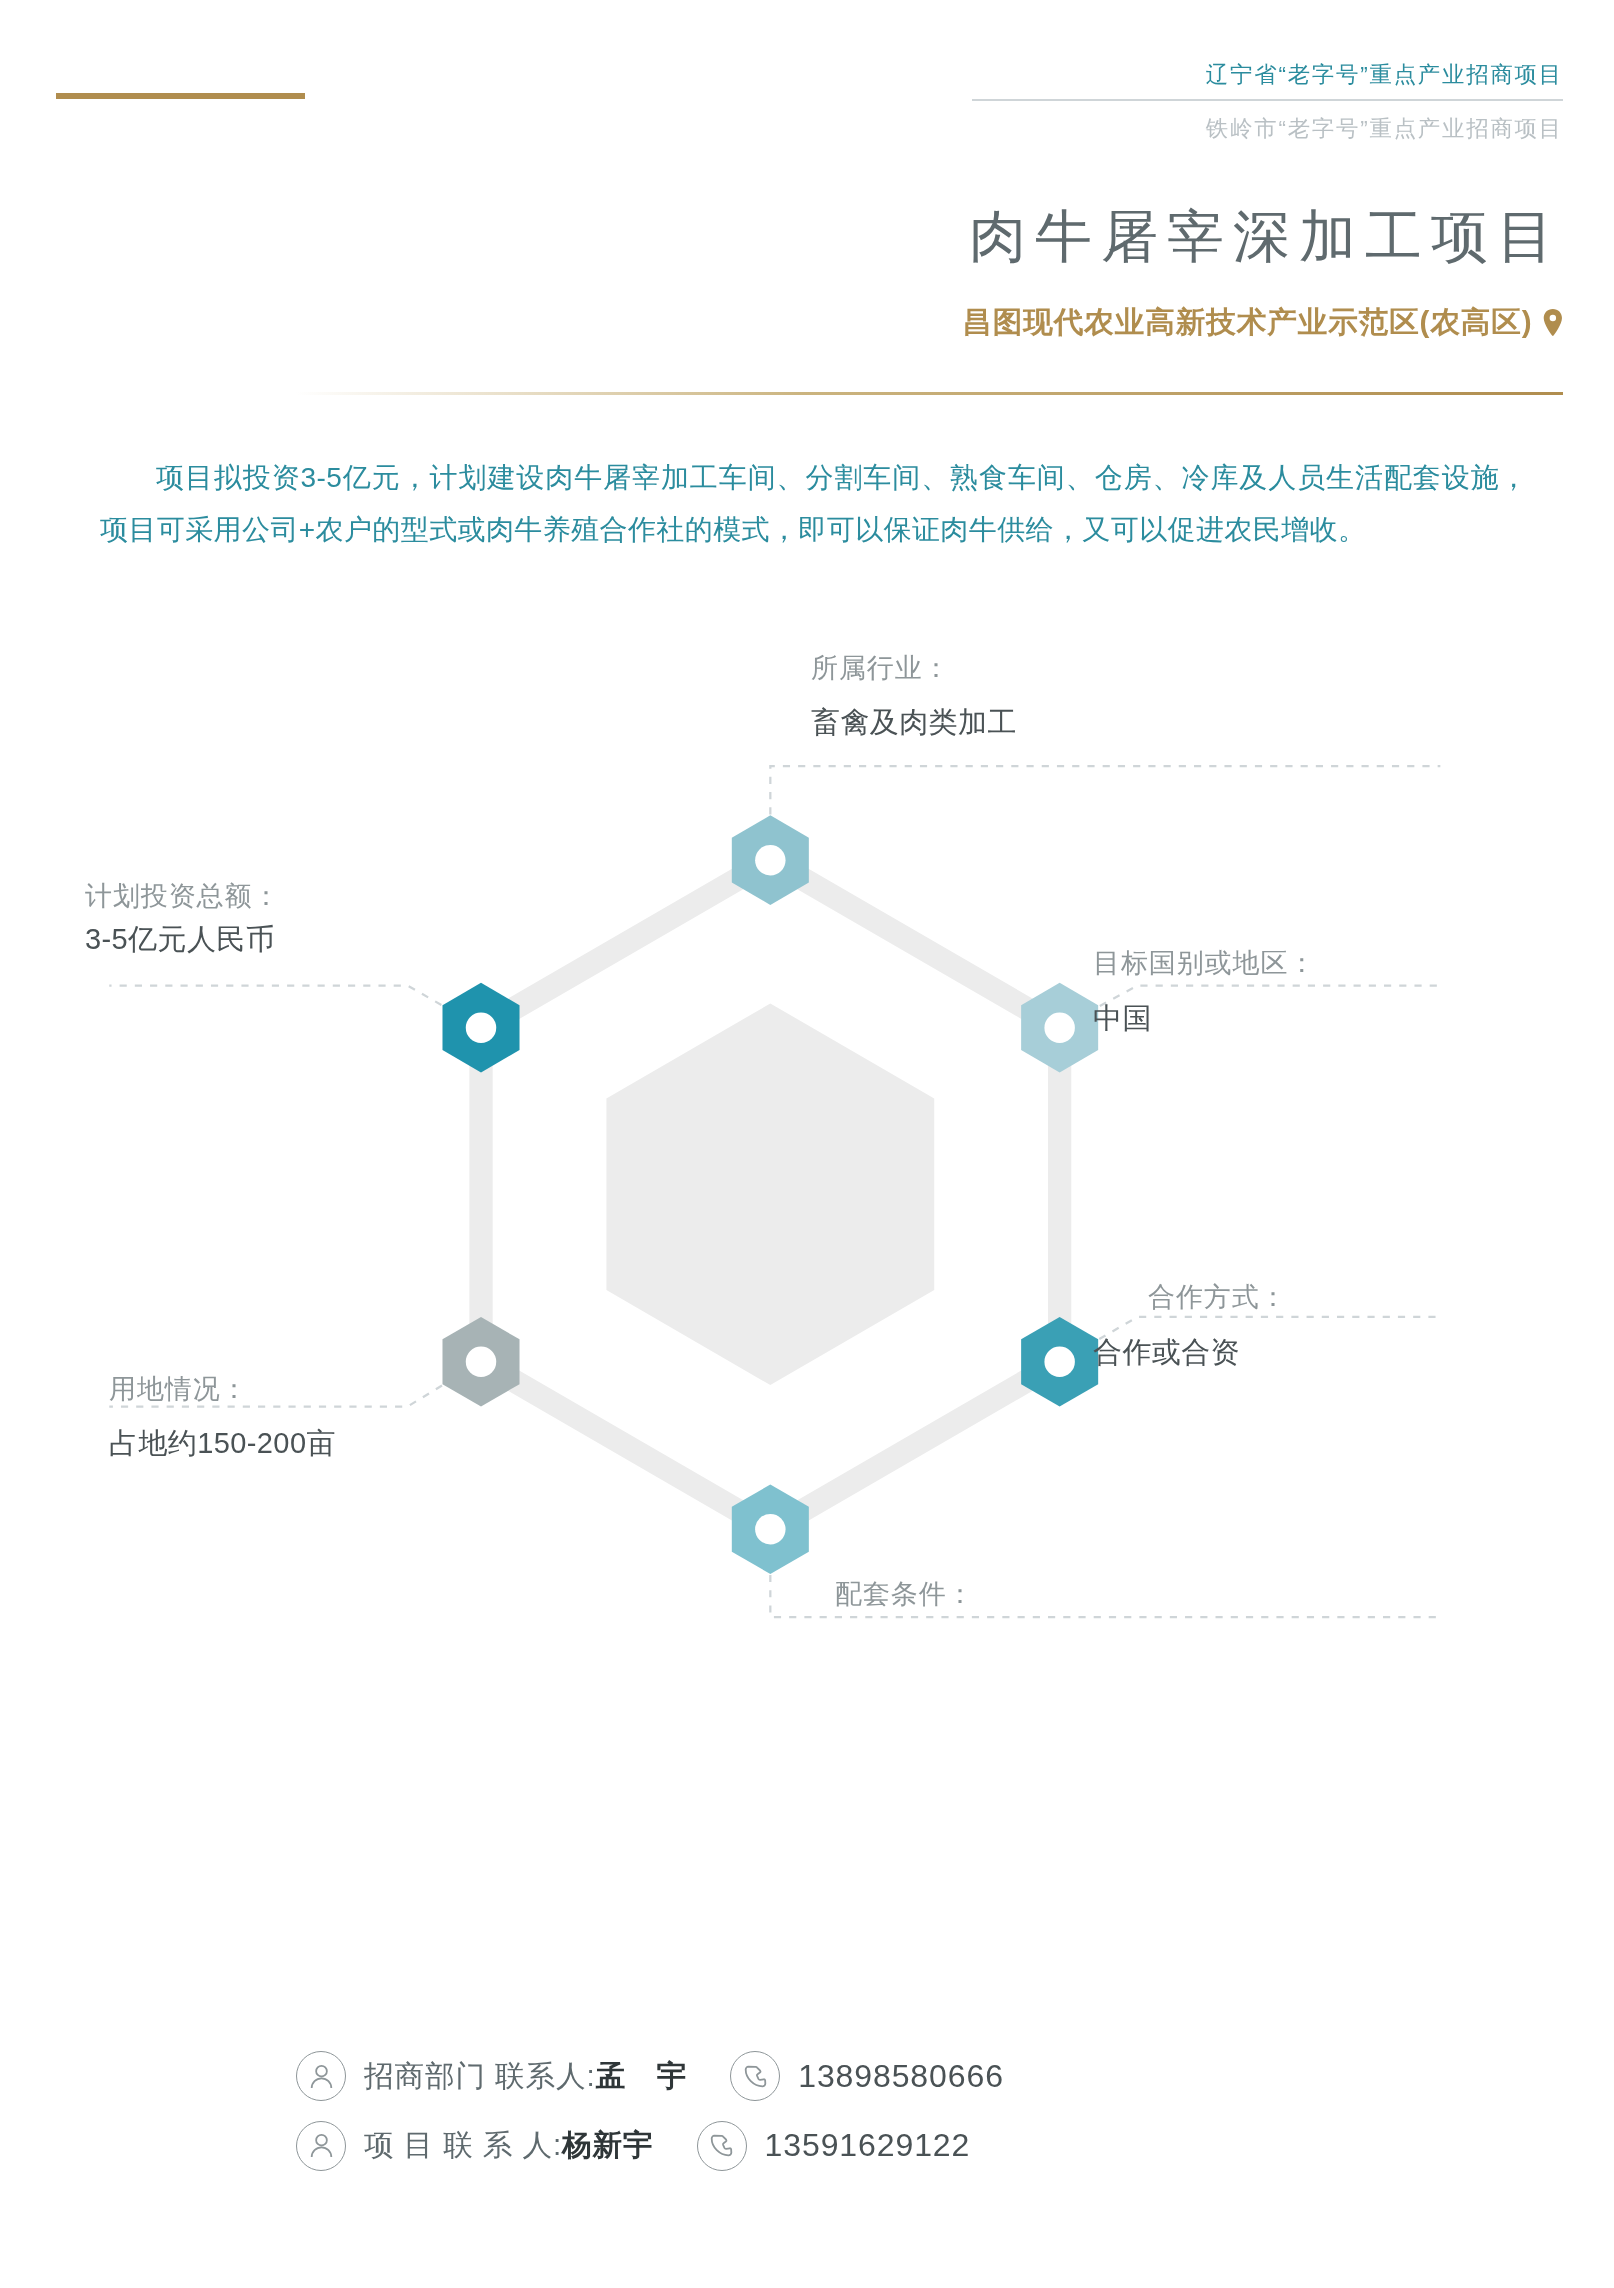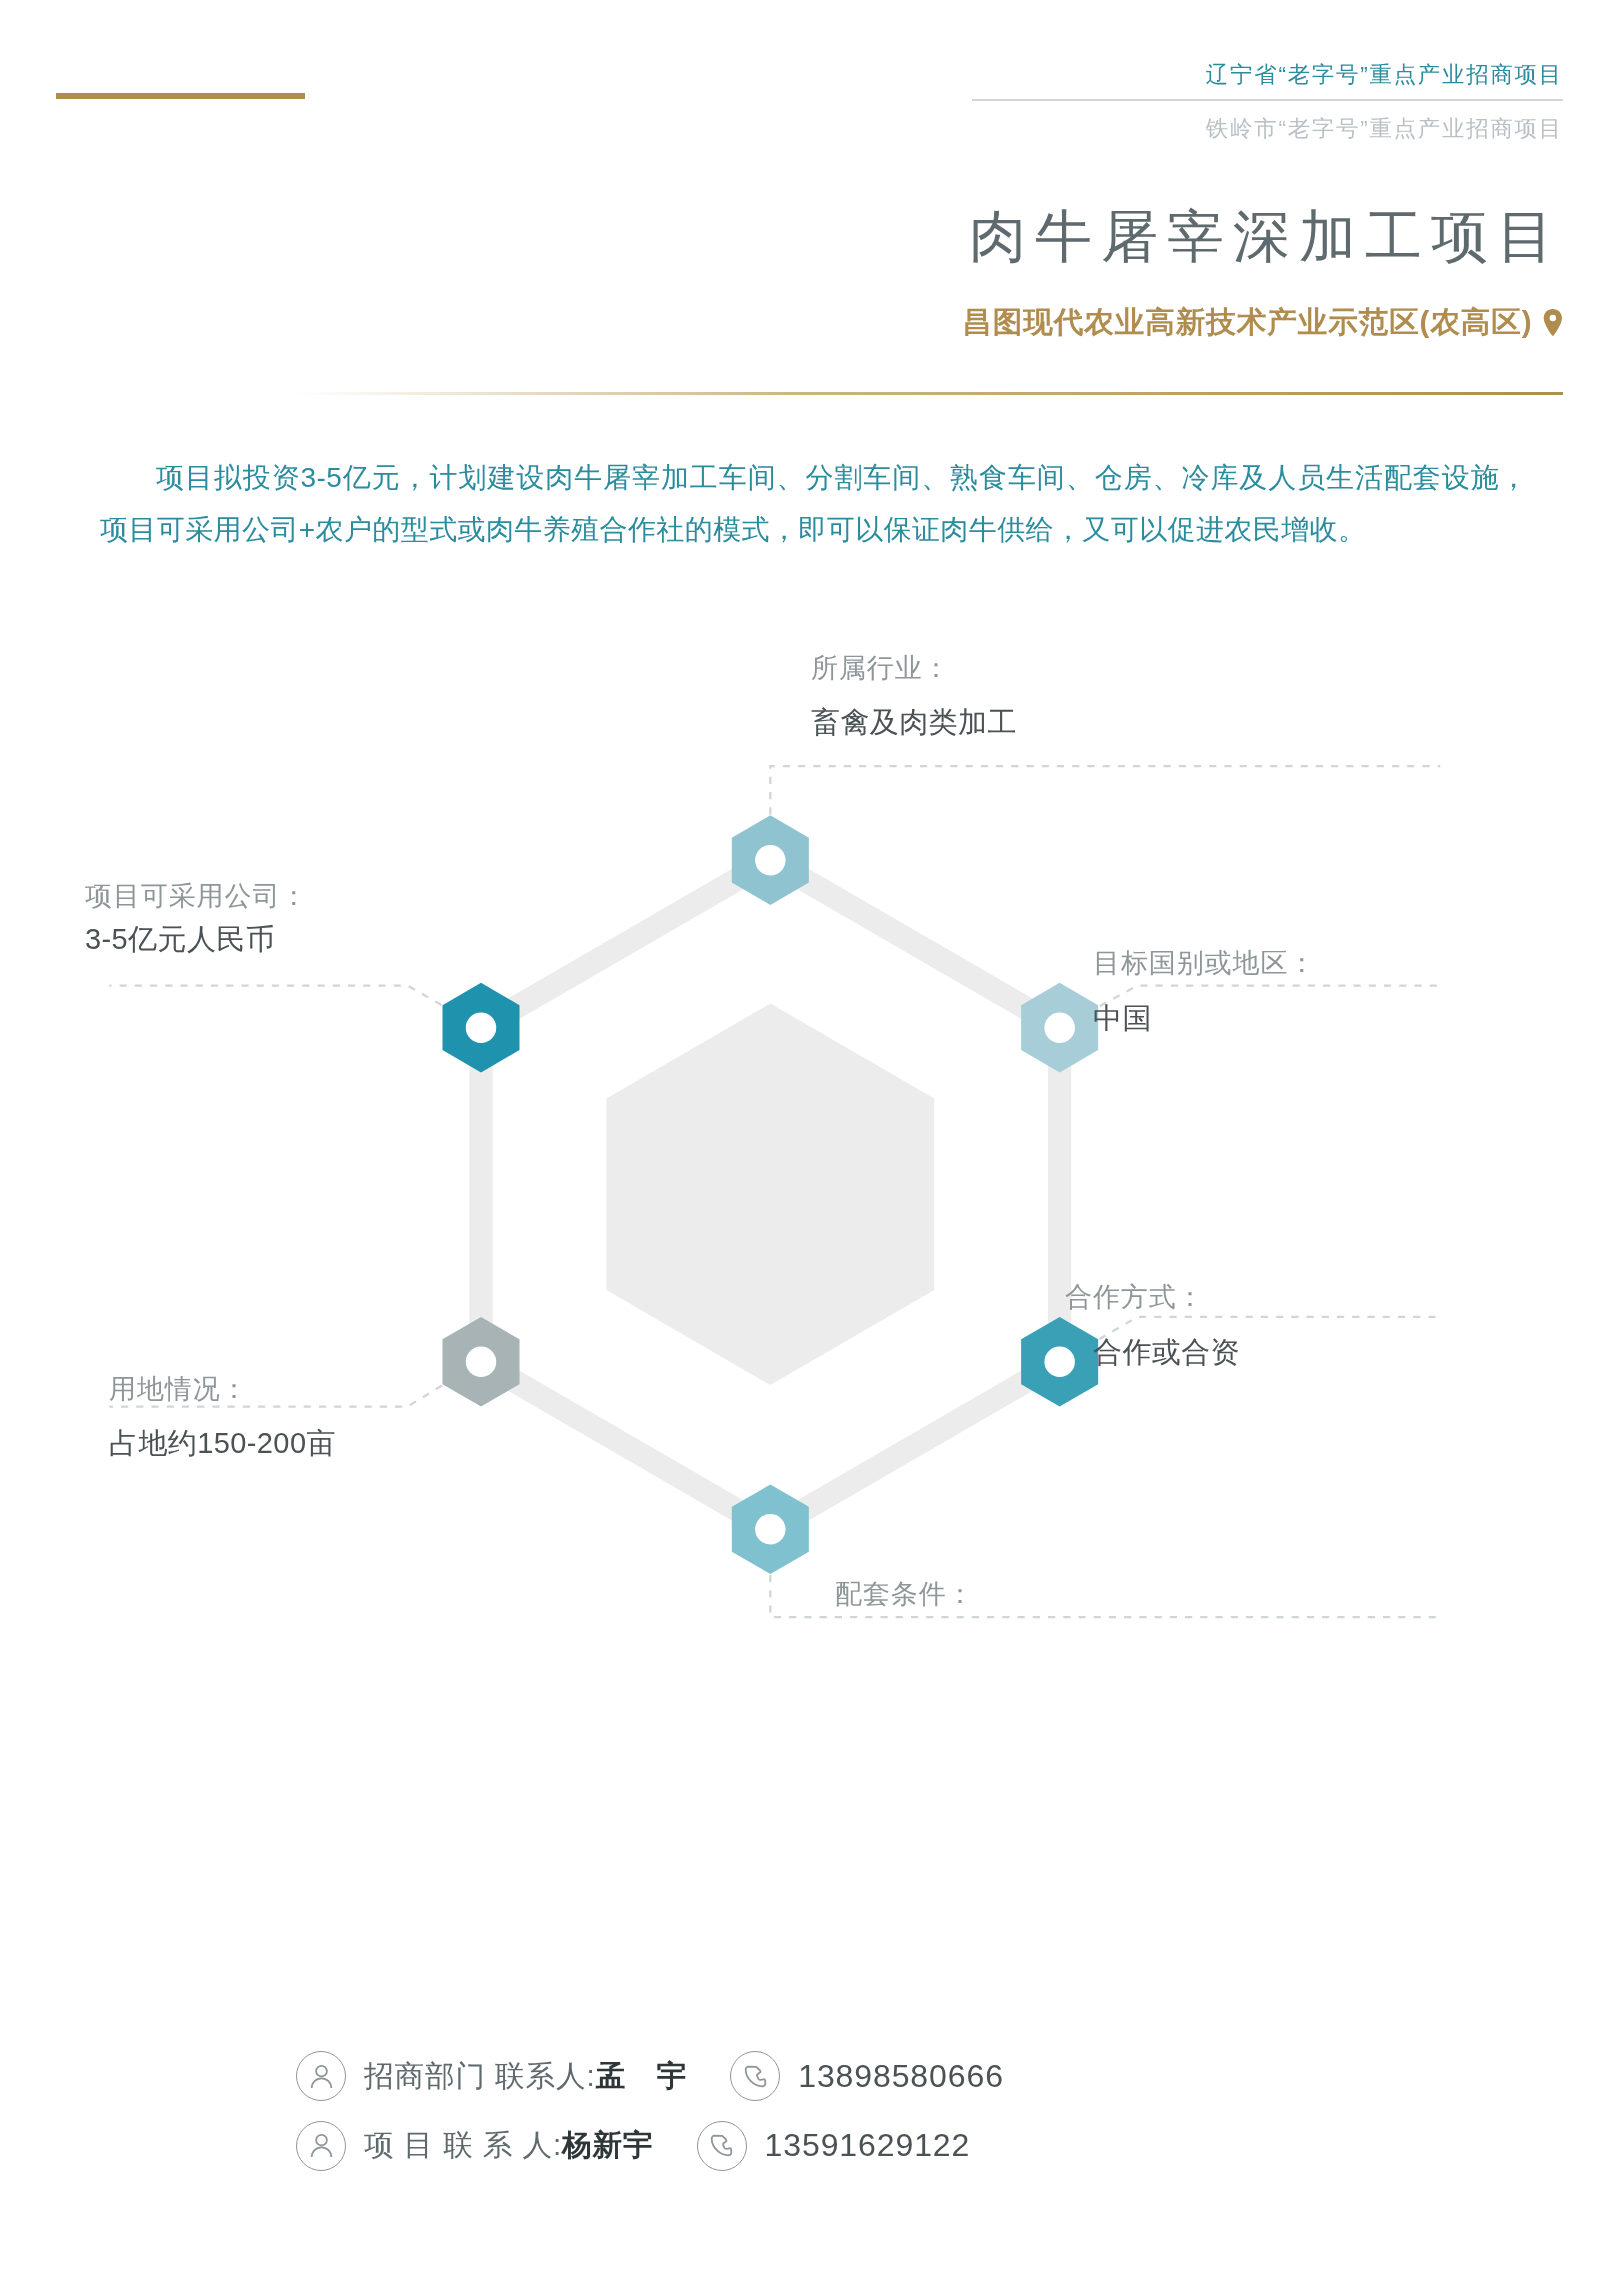--- a/index.html
+++ b/index.html
@@ -272,29 +272,29 @@
         <circle cx="537" cy="407" r="17" fill="#ffffff"></circle>
       </g>
     </svg>
 
     <div class="node-label" style="left:811px; top:-13.4px;">所属行业：</div>
     <div class="node-value" style="left:811px; top:40px;">畜禽及肉类加工</div>
 
     <div class="node-label" style="left:1093px; top:282px;">目标国别或地区：</div>
     <div class="node-value" style="left:1093px; top:336px;">中国</div>
 
-    <div class="node-label" style="left:1065px; top:616px;">合作方式：</div>
+    <div class="node-label" style="left:1148px; top:616px;">合作方式：</div>
     <div class="node-value" style="left:1093px; top:670px;">合作或合资</div>
 
     <div class="node-label" style="left:835px; top:913px;">配套条件：</div>
 
     <div class="node-label" style="left:109px; top:708px;">用地情况：</div>
     <div class="node-value" style="left:109px; top:761px;">占地约150-200亩</div>
 
-    <div class="node-label" style="left:85px; top:215px;">项目可采用公司：</div>
+    <div class="node-label" style="left:85px; top:215px;">计划投资总额：</div>
     <div class="node-value" style="left:85px; top:257px;">3-5亿元人民币</div>
   </div>
 
   <div class="footer">
 
     <div class="contact-row">
       <span class="circle-icon">
         <svg width="25" height="27" viewBox="0 0 28 30">
           <circle cx="14" cy="9" r="6" fill="none" stroke="#8e9699" stroke-width="2"></circle>
           <path d="M3 28c0-6.1 4.9-11 11-11s11 4.9 11 11" fill="none" stroke="#8e9699" stroke-width="2"></path>

